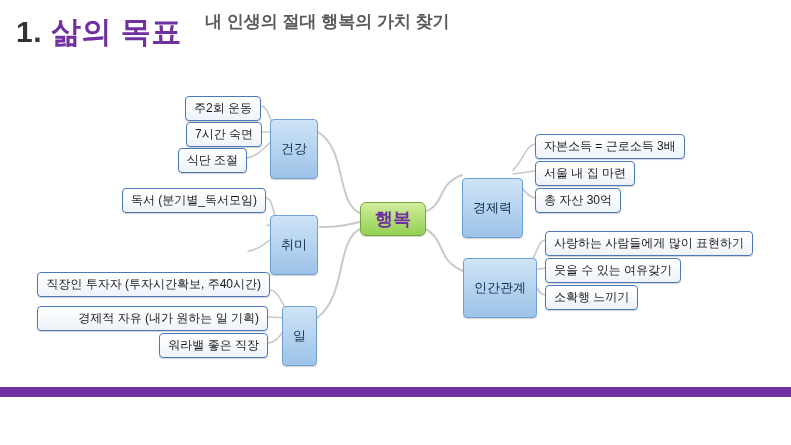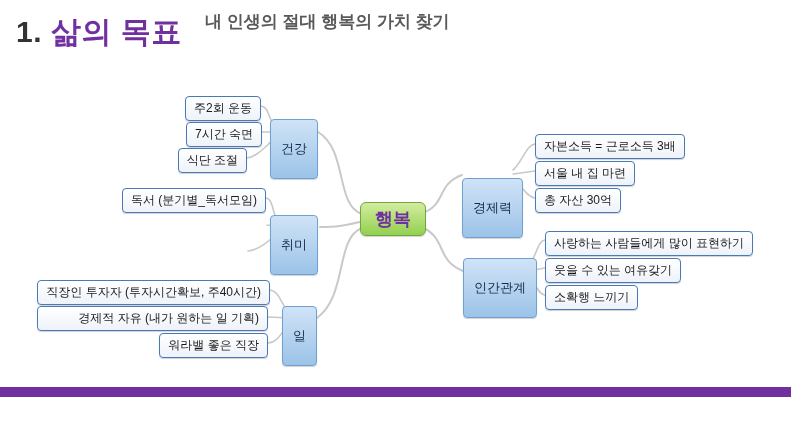--- a/index.html
+++ b/index.html
@@ -79,21 +79,21 @@
 
   <div class="node branch" style="left:462px; top:178px;">경제력</div>
   <div class="node branch" style="left:463px; top:258px;">인간관계</div>
 
   <div class="node leaf" style="right:530px; top:96px;">주2회 운동</div>
   <div class="node leaf" style="right:529px; top:122px;">7시간 숙면</div>
   <div class="node leaf" style="right:544px; top:148px;">식단 조절</div>
 
   <div class="node leaf" style="right:525px; top:188px;">독서 (분기별_독서모임)</div>
 
-  <div class="node leaf" style="right:521px; top:280px;">직장인 투자자 (투자시간확보, 주40시간)</div>
+  <div class="node leaf" style="right:521px; top:272px;">직장인 투자자 (투자시간확보, 주40시간)</div>
   <div class="node leaf" style="right:523px; top:306px;padding-left:40px;">경제적 자유 (내가 원하는 일 기획)</div>
   <div class="node leaf" style="right:523px; top:333px;">워라밸 좋은 직장</div>
 
   <div class="node leaf" style="left:535px; top:134px;">자본소득 = 근로소득 3배</div>
   <div class="node leaf" style="left:535px; top:161px;">서울 내 집 마련</div>
   <div class="node leaf" style="left:535px; top:188px;">총 자산 30억</div>
 
   <div class="node leaf" style="left:545px; top:231px;">사랑하는 사람들에게 많이 표현하기</div>
   <div class="node leaf" style="left:545px; top:258px;">웃을 수 있는 여유갖기</div>
   <div class="node leaf" style="left:545px; top:285px;">소확행 느끼기</div>

